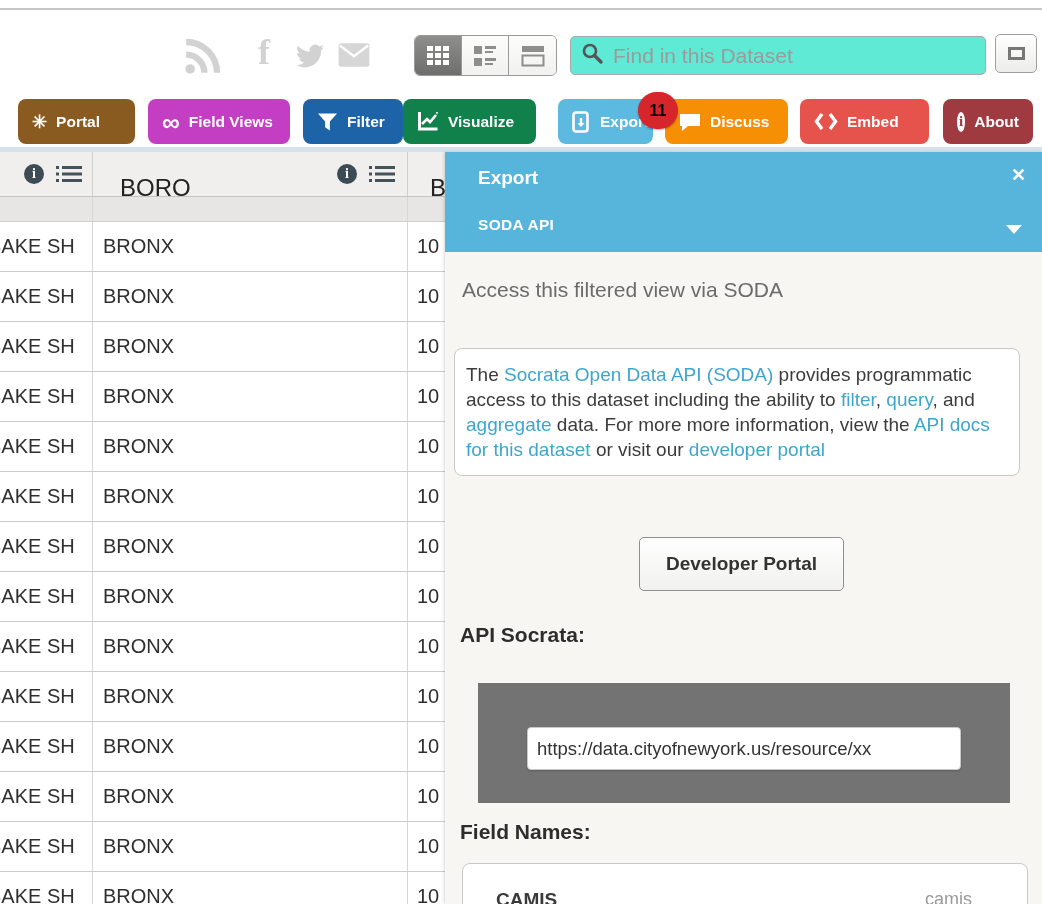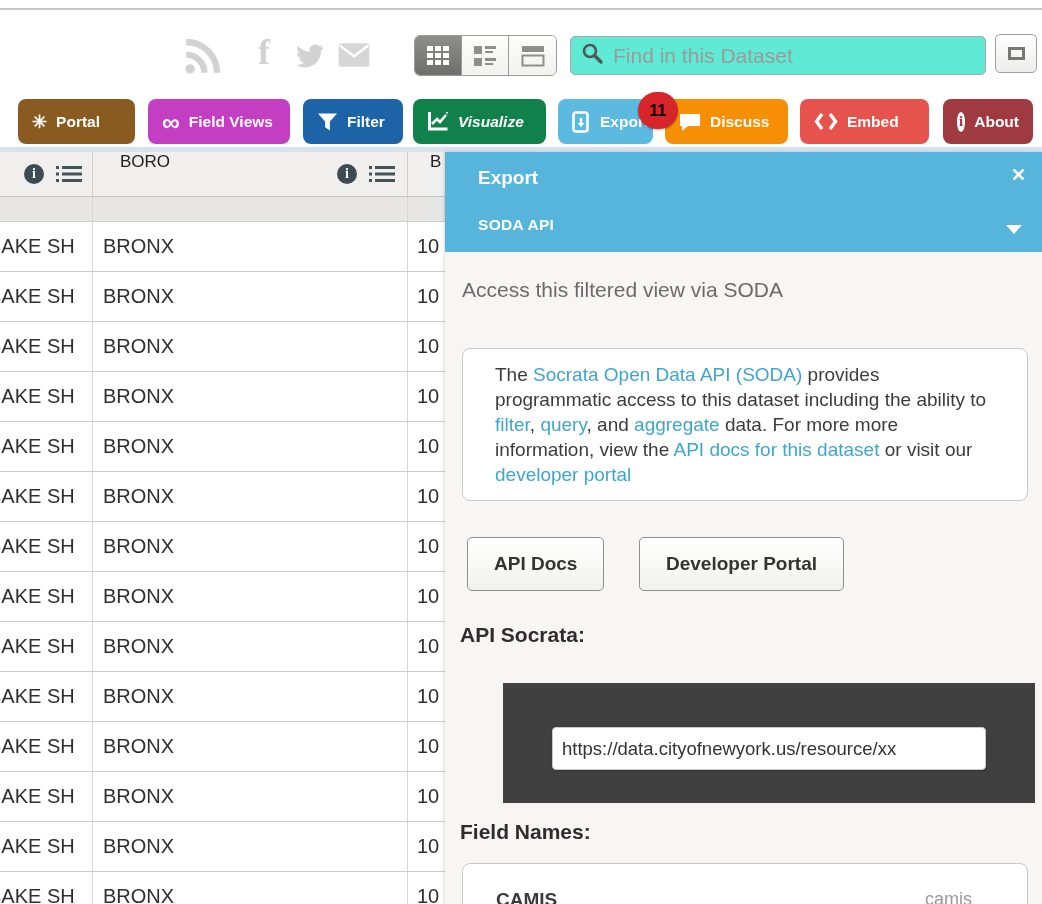--- a/index.html
+++ b/index.html
@@ -25,35 +25,35 @@
   .fullscreen-btn { position:absolute; left:995px; top:24px; width:42px; height:39px; border:1px solid #9f9f9f; border-radius:5px; background:linear-gradient(#fff,#ececea); display:flex; align-items:center; justify-content:center; cursor:pointer; }
   .fullscreen-btn .rect { width:17px; height:13px; border:3px solid #777; }
   
   .actionbar { position:absolute; left:0; top:90px; width:1042px; height:62px; background:#fff; }
   .actionbar .strip { position:absolute; left:0; bottom:0; width:100%; height:5px; background:#d6e3ee; }
   .abtn { position:absolute; top:9px; height:45px; display:inline-flex; align-items:center; gap:9px; padding:0 14px; border-radius:8px; color:#fff; font-size:15.5px; font-weight:bold; cursor:pointer; border:none; }
   .abtn .aicon { display:inline-flex; align-items:center; justify-content:center; }
   .btn-manage { left:18px; width:117px; background:#8a5b21; }
   .btn-moreviews { left:148px; width:142px; background:#c43ec4; }
   .btn-filter { left:303px; width:100px; background:#1c63a8; }
-  .btn-visualize { left:413px; width:133px; background:#11814b;font-style:italic; }
+  .btn-visualize { left:403px; width:133px; background:#11814b; }
   .btn-export { left:558px; width:95px; background:#5cb9df; box-shadow:0 0 0 3px #ffffff; }
   .btn-discuss { left:665px; width:123px; background:#f78f05; }
   .btn-embed { left:800px; width:129px; background:#e6534c; }
   .btn-about { left:943px; width:90px; background:#a03a41; }
   .badge { position:absolute; left:638px; top:2px; min-width:40px; height:37px; background:#d7252c; border-radius:19px; color:#000000; font-size:16px; font-weight:bold; display:flex; align-items:center; justify-content:center; z-index:5; box-shadow:0 1px 2px rgba(0,0,0,.3); }
   .inf { font-size:25px; font-weight:bold; line-height:0; }
   .gear-ch { font-size:18px; line-height:0; }
   .about-circle { width:20px; height:20px; border-radius:50%; background:#fff; color:#a03a41; font-family:"Liberation Serif",serif; font-weight:bold; font-size:15px; display:flex; align-items:center; justify-content:center; }
   
   .table-area { position:absolute; left:0; top:152px; width:445px; height:752px; overflow:hidden; background:#fff; }
   .thead { display:flex; height:45px; background:#f0efed; border-bottom:1px solid #c3c3c3; }
   .th { position:relative; border-right:1px solid #cfcfcd; height:100%; }
   .th1 { width:93px; } .th2 { width:315px; } .th3 { flex:1; border-right:none; }
-  .th-label { position:absolute; top:0; font-size:17px; color:#222; }
+  .th-label { position:absolute; top:22px; font-size:24px; color:#222; }
   .th2 .th-label { left:27px; } .th3 .th-label { left:22px; }
   .col-info { position:absolute; top:12px; width:20px; height:20px; border-radius:50%; background:#3d4b54; color:#fff; font-family:"Liberation Serif",serif; font-weight:bold; font-size:14px; display:flex; align-items:center; justify-content:center; cursor:pointer; }
   .col-menu { position:absolute; top:13px; cursor:pointer; }
   .th1 .col-info { left:24px; } .th1 .col-menu { left:56px; }
   .th2 .col-info { left:244px; } .th2 .col-menu { left:276px; }
   .blank-row { display:flex; height:25px; background:#e7e6e4; border-bottom:1px solid #cfcfcd; }
   .blank-row .b1 { width:93px; border-right:1px solid #d8d7d5; }
   .blank-row .b2 { width:315px; border-right:1px solid #d8d7d5; }
   .trow { display:flex; height:50px; background:#fff; border-bottom:1px solid #cccccc; }
   .td { font-size:20px; color:#2f2f2f; line-height:49px; white-space:nowrap; overflow:hidden; }
@@ -64,29 +64,29 @@
   
   .panel { position:absolute; left:445px; top:152px; width:597px; height:752px; background:#f7f6f3; box-shadow:-1px 0 3px rgba(0,0,0,.15); }
   .panel-header { position:relative; height:54px; background:#57b5dc; }
   .panel-title { position:absolute; left:33px; top:15px; color:#fff; font-size:19px; font-weight:bold; }
   .panel-close { position:absolute; right:16px; top:12px; color:#fff; font-size:18px; font-weight:bold; cursor:pointer; }
   .soda-bar { position:relative; height:46px; background:#57b5dc; cursor:pointer; }
   .soda-label { position:absolute; left:33px; top:10px; color:#fff; font-size:15.5px; font-weight:bold; letter-spacing:.3px; }
   .caret-down { position:absolute; right:20px; top:19px; width:0; height:0; border-left:8px solid transparent; border-right:8px solid transparent; border-top:9px solid #fff; }
   .panel-body { position:relative; height:652px; }
   .subtitle { position:absolute; left:17px; top:26px; font-size:21px; color:#6b6b6b; }
-  .info-box { position:absolute; left:17px; top:96px; width:566px; background:#fff; border:1px solid #c9c9c9; border-radius:8px; padding:13px 32px; font-size:19px; line-height:25px; color:#3c3c3c; }
+  .info-box { position:absolute; left:9px; top:96px; width:566px; background:#fff; border:1px solid #c9c9c9; border-radius:8px; padding:13px 11px; font-size:19px; line-height:25px; color:#3c3c3c; }
   .link { color:#3ea6cc; cursor:pointer; }
   .panel-btn { position:absolute; top:285px; height:54px; background:linear-gradient(#ffffff,#f1f1ef); border:1px solid #8f8f8f; border-radius:5px; font-size:19px; font-weight:bold; color:#333; padding:0 26px; cursor:pointer; font-family:"Liberation Sans",sans-serif; }
   .btn-apidocs { left:22px; }
   .btn-devportal { left:194px; }
   .section-label { position:absolute; left:15px; font-size:21px; font-weight:bold; color:#2d2d2d; }
   .lbl-endpoint { top:371px; }
   .lbl-fields { top:568px; }
-  .endpoint-box { position:absolute; left:33px; top:431px; width:532px; height:120px; background:#404040;margin-left:25px; }
+  .endpoint-box { position:absolute; left:33px; top:431px; width:532px; height:120px; background:#737373; }
   .endpoint-box input { display:block; margin:44px auto 0; width:434px; height:43px; border:1px solid #c9c9c9; border-radius:4px; box-shadow:0 1px 2px rgba(0,0,0,.2); font-size:18.5px; color:#333; padding:0 9px; font-family:"Liberation Sans",sans-serif; background:#fff; }
   .fields-box { position:absolute; left:17px; top:611px; width:566px; height:80px; background:#fff; border:1px solid #c9c9c9; border-radius:8px; }
   .field-row { display:flex; justify-content:space-between; padding:25px 55px 0 33px; }
   .f-name { font-size:19px; font-weight:bold; color:#3a3a3a; }
   .f-api { font-size:18px; color:#9a9a9a; }
 </style>
 </head>
 <body>
 
 <div class="top-hairline"></div>
@@ -359,21 +359,20 @@
   </div>
   <div class="soda-bar">
     <span class="soda-label">SODA API</span>
     <span class="caret-down"></span>
   </div>
   <div class="panel-body">
     <div class="subtitle">Access this filtered view via SODA</div>
 
     <div class="info-box"><span>The </span><span class="link">Socrata Open Data API (SODA)</span><span> provides programmatic access to this dataset including the ability to </span><span class="link">filter</span><span>, </span><span class="link">query</span><span>, and </span><span class="link">aggregate</span><span> data. For more more information, view the </span><span class="link">API docs for this dataset</span><span> or visit our </span><span class="link">developer portal</span></div>
 
-    <button class="panel-btn btn-apidocs">API Docs</button>
     <button class="panel-btn btn-devportal">Developer Portal</button>
 
     <div class="section-label lbl-endpoint">API Socrata:</div>
     <div class="endpoint-box">
       <input type="text" value="https://data.cityofnewyork.us/resource/xx" style="">
     </div>
 
     <div class="section-label lbl-fields">Field Names:</div>
     <div class="fields-box" id="fields-box">
   <div class="field-row">

